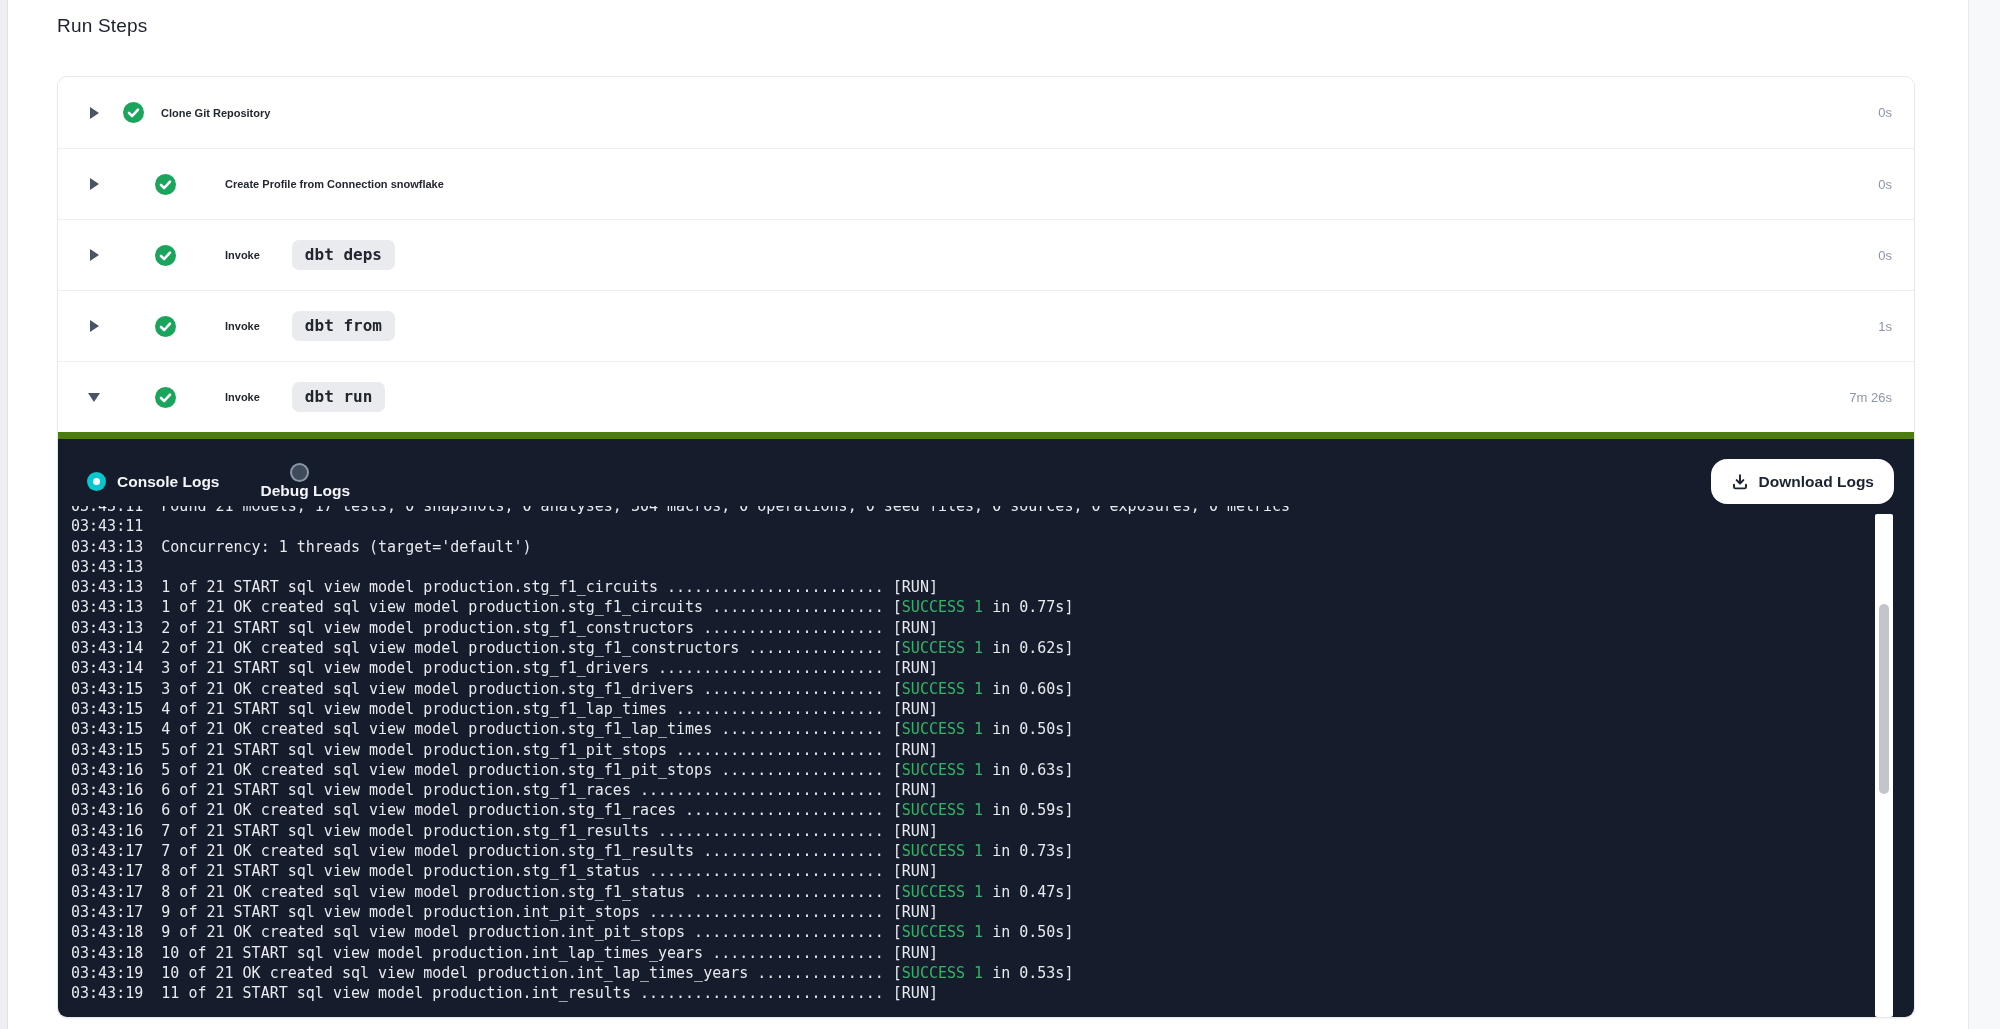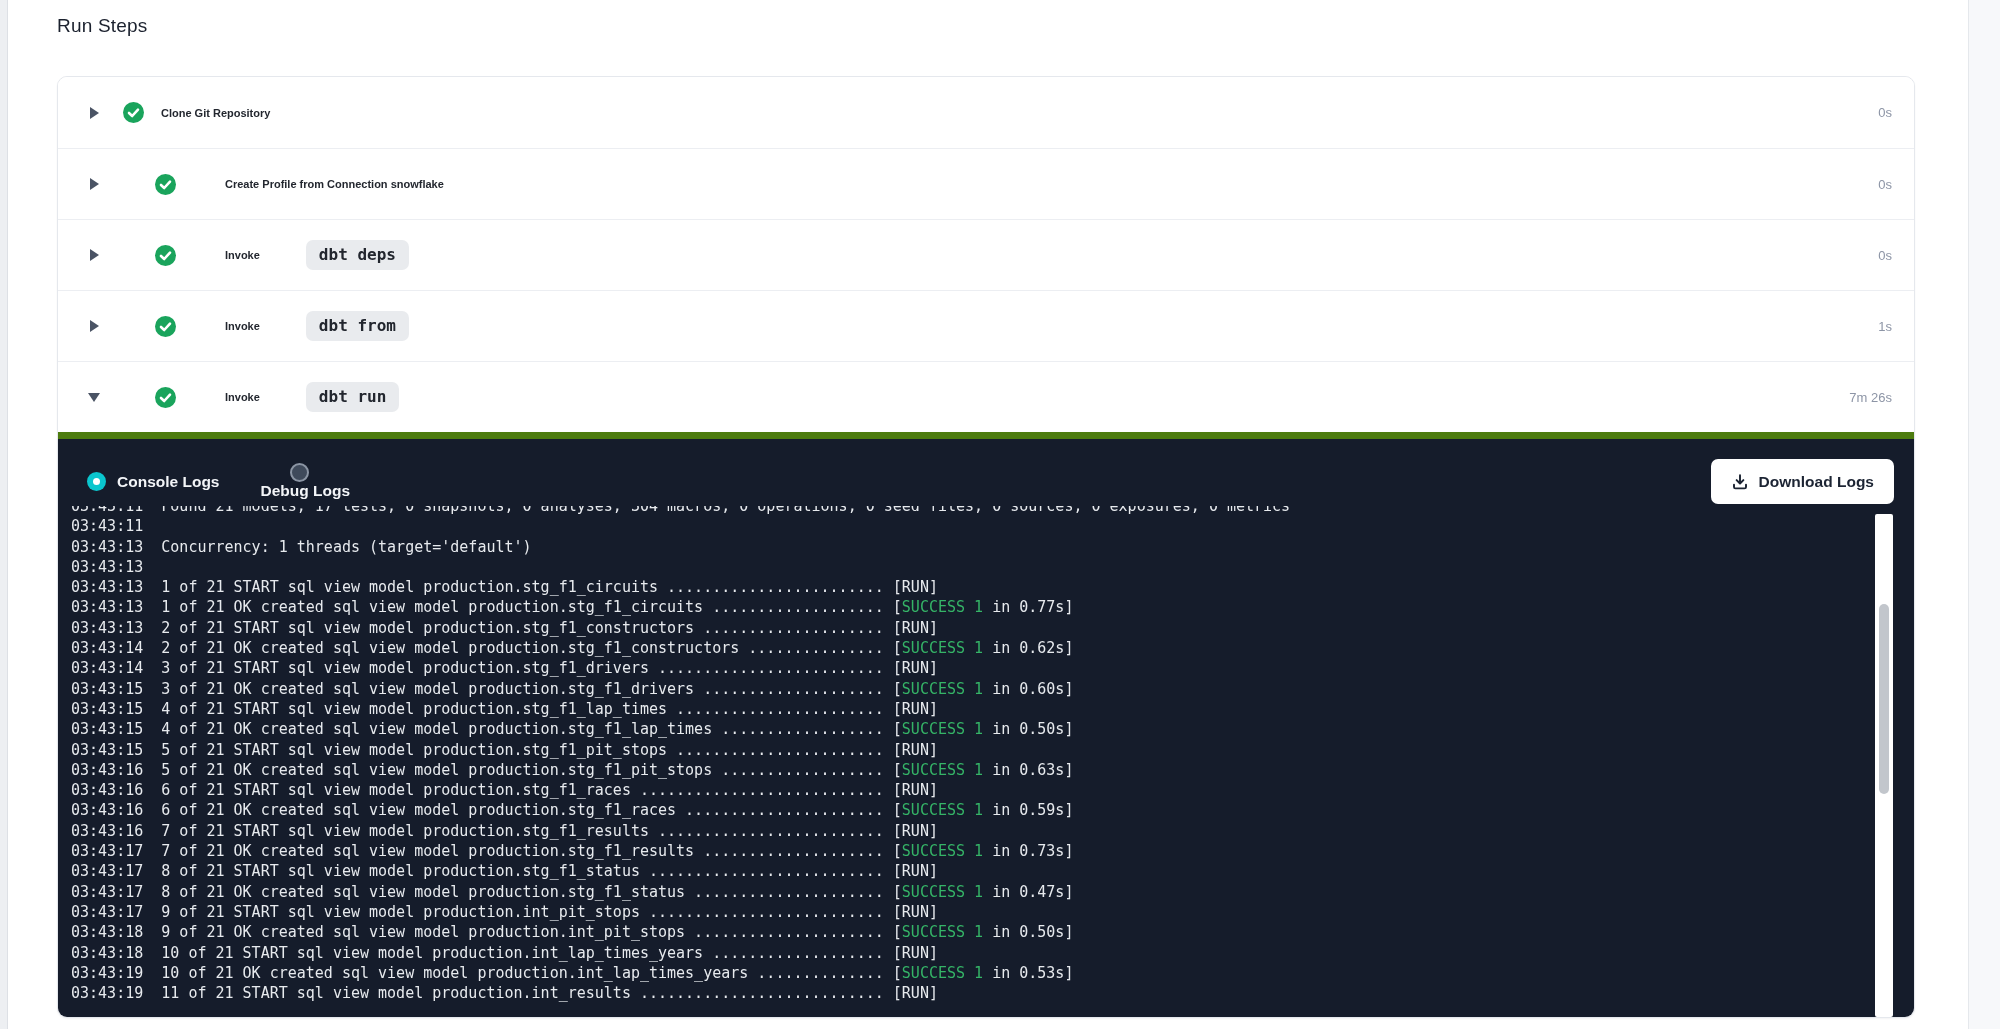--- a/index.html
+++ b/index.html
@@ -29,38 +29,38 @@
   }
   .step-row { height:71px; display:flex; align-items:center; padding:0 22px 0 28px; background:#fff; }
   .step-row + .step-row { border-top:1px solid #eceef2;gap:32px; }
   .caret-box { width:16px; display:flex; justify-content:center; flex:none; }
   .caret { width:0; height:0; border-style:solid; }
   .caret.collapsed { border-width:6.5px 0 6.5px 9px; border-color:transparent transparent transparent var(--caret); }
   .caret.expanded  { border-width:9px 6.5px 0 6.5px; border-color:var(--caret) transparent transparent transparent; }
   .check { margin-left:21px; flex:none; display:block; }
   .step-label { margin-left:17px; font-size:11px; font-weight:700; color:#23272f; }
   .cmd-badge {
-    margin-left:14px; font-family:"DejaVu Sans Mono", monospace;
+    font-family:"DejaVu Sans Mono", monospace;
     font-size:16px; font-weight:600; color:#22262e;
     background:#e9ebee; border-radius:7px; padding:4px 13px; line-height:22px;
   }
   .duration { margin-left:auto; font-size:13px; color:var(--duration-gray); }
   .log-panel { background:var(--console-bg); border-top:7px solid #4d7c0f; height:585px; position:relative; }
   .toolbar { height:67px; display:flex; align-items:center; padding:18px 20px 0 29px; }
   .radio-opt { display:flex; align-items:center; cursor:pointer; }
   .radio-opt + .radio-opt { margin-left:30px;flex-direction:column; }
   .radio { width:19px; height:19px; border-radius:50%; display:flex; align-items:center; justify-content:center; flex:none; }
   .radio.on { background:var(--teal); }
   .radio .dot { display:none; }
   .radio.on .dot { display:block; width:7px; height:7px; border-radius:50%; background:#fff; }
   .radio.off { background:#3f4a5b; border:2px solid #8b95a4; }
   .radio-label { margin-left:11px; font-size:15.5px; font-weight:700; color:#f3f5f8; }
   .download-btn {
     margin-left:auto; height:45px; display:flex; align-items:center; gap:10px;
-    background:#fff; border:none; border-radius:7px; padding:0 20px;
+    background:#fff; border:none; border-radius:16px; padding:0 20px;
     font-family:inherit; font-size:15.5px; font-weight:700; color:#1c2433; cursor:pointer;
   }
   .log-viewport { position:relative; height:518px; overflow:hidden; padding-left:13px; }
   .log-lines {
     margin-top:-10px;
     font-family:"DejaVu Sans Mono", monospace;
     font-size:15px; line-height:20.3px; font-weight:400;
     color:var(--log-text); white-space:pre;
   }
   .log-line { white-space:pre; }

